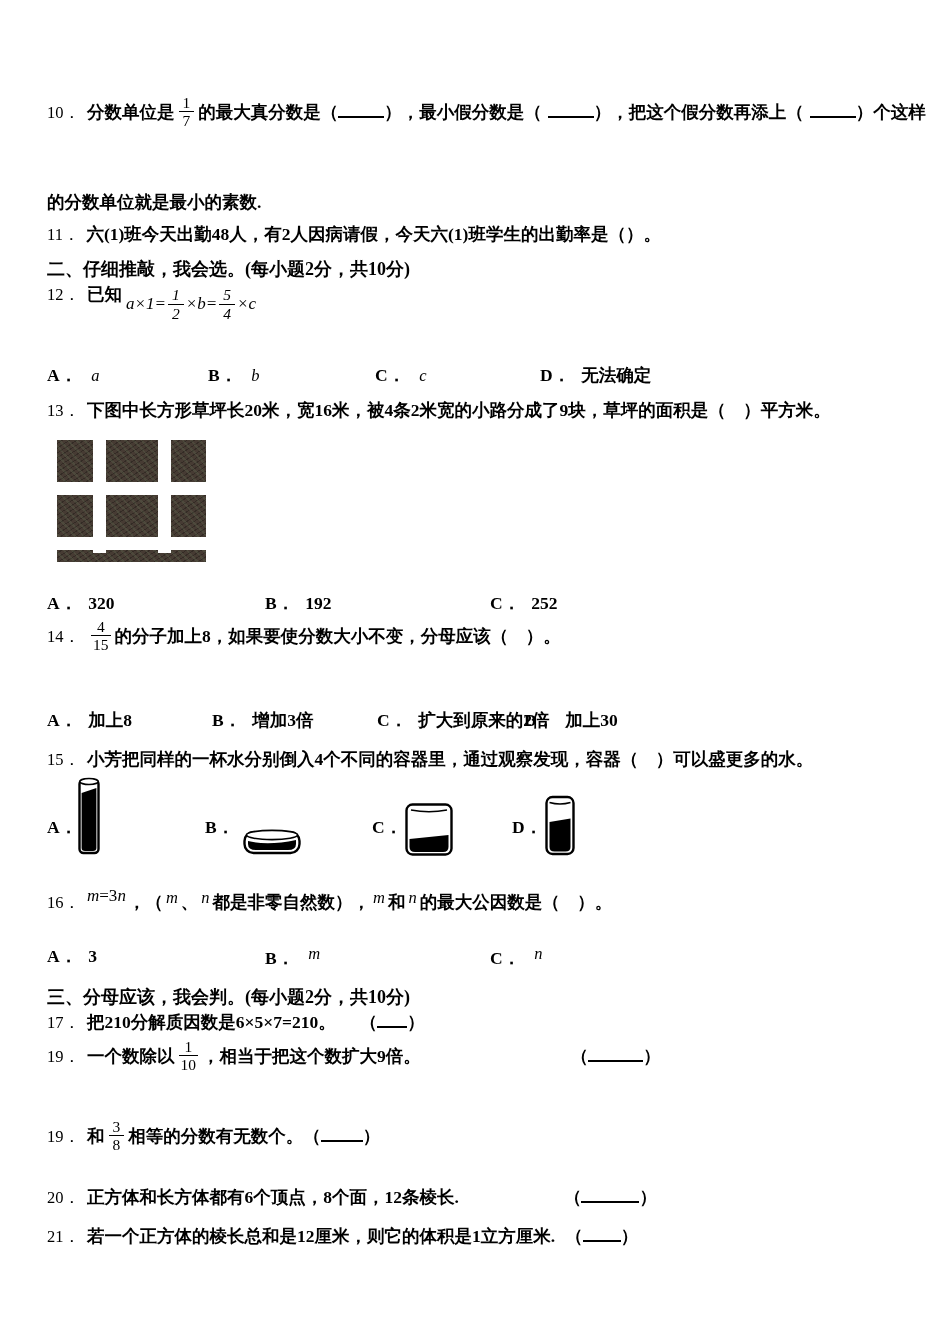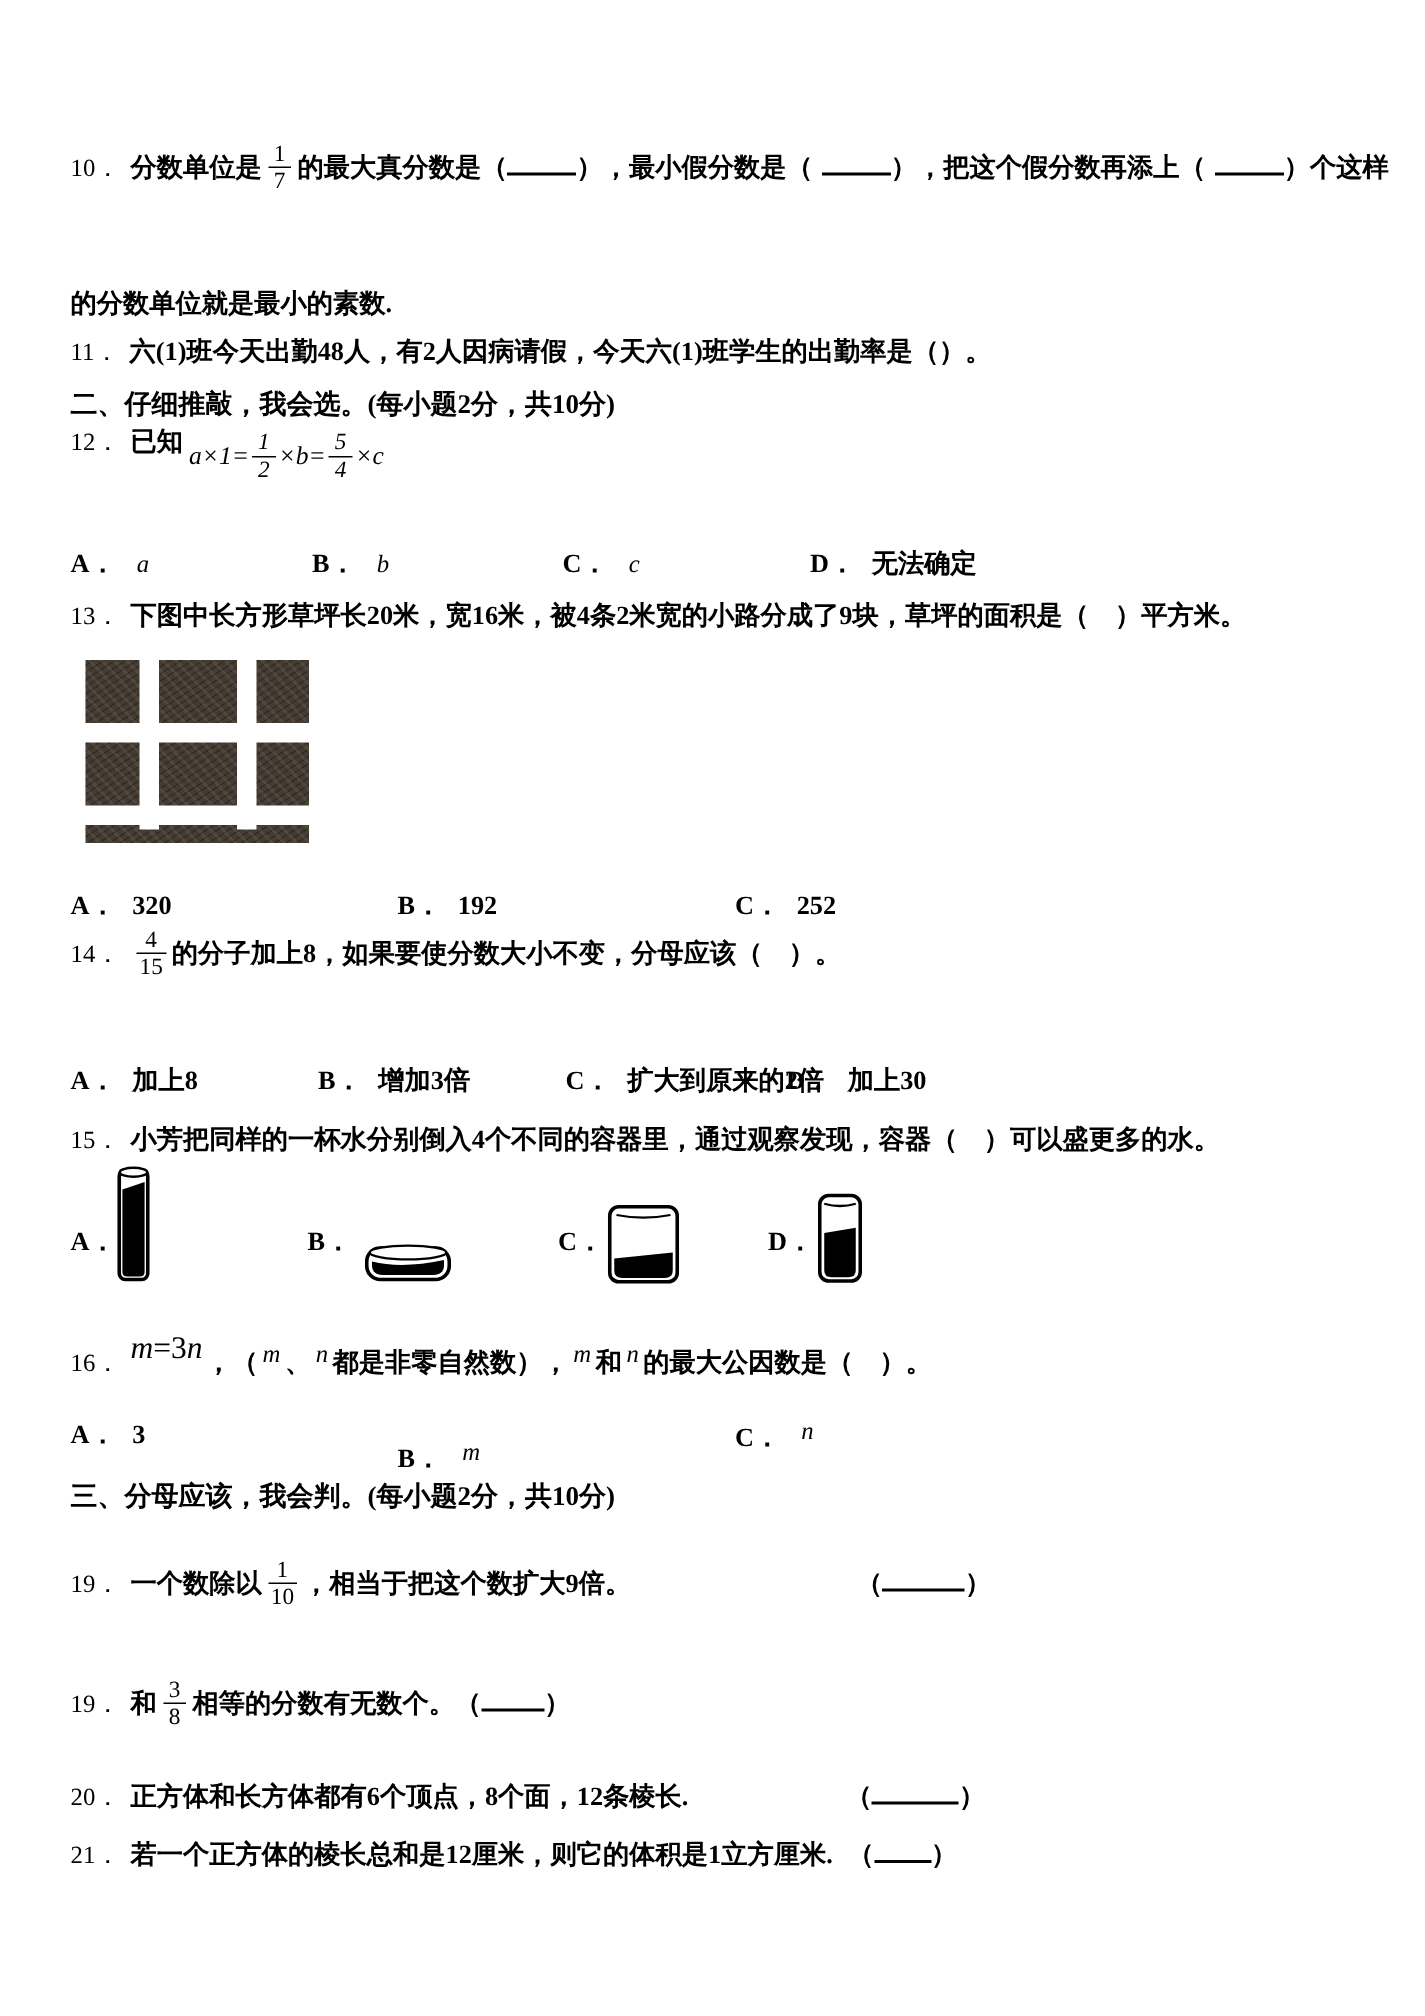--- a/index.html
+++ b/index.html
@@ -15,21 +15,21 @@
   .frac .fn{display:block;padding:0 4px;border-bottom:1.5px solid #000;}
   .frac .fd{display:block;padding:0 2px;}
   .blank{display:inline-block;border-bottom:2px solid #000;height:0.8em;}
   .blank.ml{margin-left:6px;}
   .formula{display:inline-flex;align-items:center;vertical-align:-0.55em;
            font-weight:normal;font-style:italic;font-size:17px;margin-left:4px;margin-right:6px;}
   .row{position:absolute;left:0;width:100%;font-size:17.5px;font-weight:bold;}
   .opt{position:absolute;white-space:nowrap;}
   .optlabel{padding-right:11px;}
   .var{font-style:italic;font-weight:normal;vertical-align:0.33em;font-size:16.5px;padding:0 3px;}
-  .m3n{font-weight:normal;vertical-align:0.42em;font-size:21px;margin-right:2px;}
+  .m3n{font-weight:normal;vertical-align:0.42em;font-size:17px;margin-right:2px;}
   .m3n .it{font-style:italic;}
   .spacer{display:inline-block;}
   
   .lawn{position:absolute;left:57px;top:440px;width:149px;height:122px;background:#463b33;
         background-image:
           repeating-linear-gradient(47deg, rgba(120,150,110,0.16) 0 2px, rgba(0,0,0,0) 2px 6px),
           repeating-linear-gradient(-33deg, rgba(0,0,0,0.28) 0 1px, rgba(0,0,0,0) 1px 4px);}
   .lawn .vbar{position:absolute;width:13px;top:-4px;height:117px;background:#fff;}
   .lawn .hbar{position:absolute;height:13px;left:-9px;width:167px;background:#fff;}
   .v1{left:36px;} .v2{left:101px;}
@@ -143,28 +143,31 @@
         <path d="M4.5 27 L25.5 23.5 L25.5 52 Q25.5 56.5 20.5 56.5 L9.5 56.5 Q4.5 56.5 4.5 52 Z" fill="#000"></path>
       </svg>
     </span>
   </div>
 
   <div class="blk" style="top:886px;">
     <span class="qno">16．</span><span class="m3n"><span class="it">m</span><span>=3</span><span class="it">n</span></span><span>，（</span><span class="var">m</span><span>、</span><span class="var">n</span><span>都是非零自然数），</span><span class="var">m</span><span>和</span><span class="var">n</span><span>的最大公因数是（　）。</span>
   </div>
   <div class="row" style="top:944px;">
     <span class="opt" style="left:47px;"><span class="optlabel">A．</span><span>3</span></span>
-    <span class="opt" style="left:265px;margin-top:14px;"><span class="optlabel">B．</span><span class="var">m</span></span>
+    <span class="opt" style="left:265px;"><span class="optlabel">B．</span><span class="var">m</span></span>
     <span class="opt" style="left:490px;"><span class="optlabel">C．</span><span class="var">n</span></span>
   </div>
 
   <div class="blk sec" style="top:985px;">
     <span>三、分母应该，我会判。(每小题2分，共10分)</span>
   </div>
 
+  <div class="blk" style="top:1010px;">
+    <span class="qno">17．</span><span>把210分解质因数是6×5×7=210。</span><span class="spacer" style="width:24px"></span><span>（</span><span class="blank" style="width:30px"></span><span>）</span>
+  </div>
 
   <div class="blk" style="top:1038px;">
     <span class="qno">19．</span><span>一个数除以</span><span class="frac"><span class="fn">1</span><span class="fd">10</span></span><span>，相当于把这个数扩大9倍。</span><span class="spacer" style="width:150px"></span><span>（</span><span class="blank" style="width:55px"></span><span>）</span>
   </div>
 
   <div class="blk" style="top:1118px;">
     <span class="qno">19．</span><span>和</span><span class="frac"><span class="fn">3</span><span class="fd">8</span></span><span>相等的分数有无数个。</span><span>（</span><span class="blank" style="width:42px"></span><span>）</span>
   </div>
 
   <div class="blk" style="top:1185px;text-align:right;">

